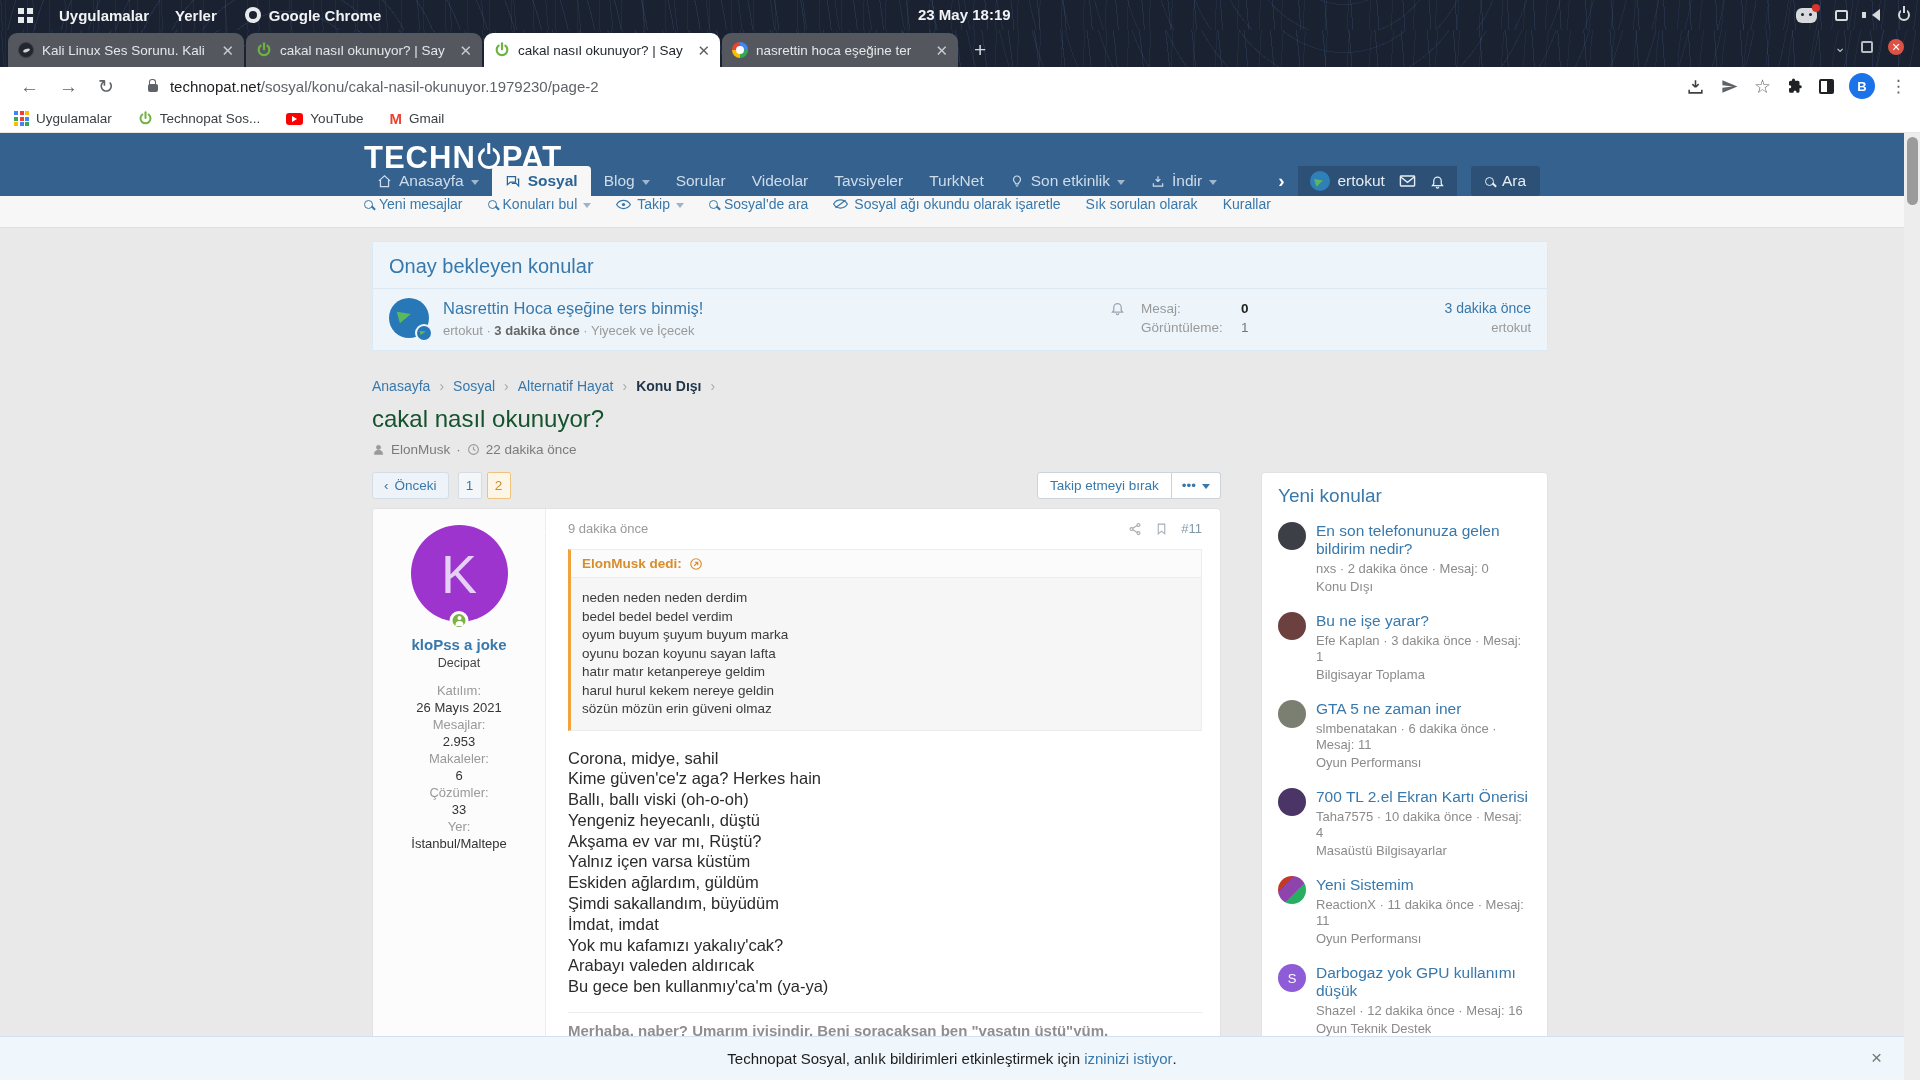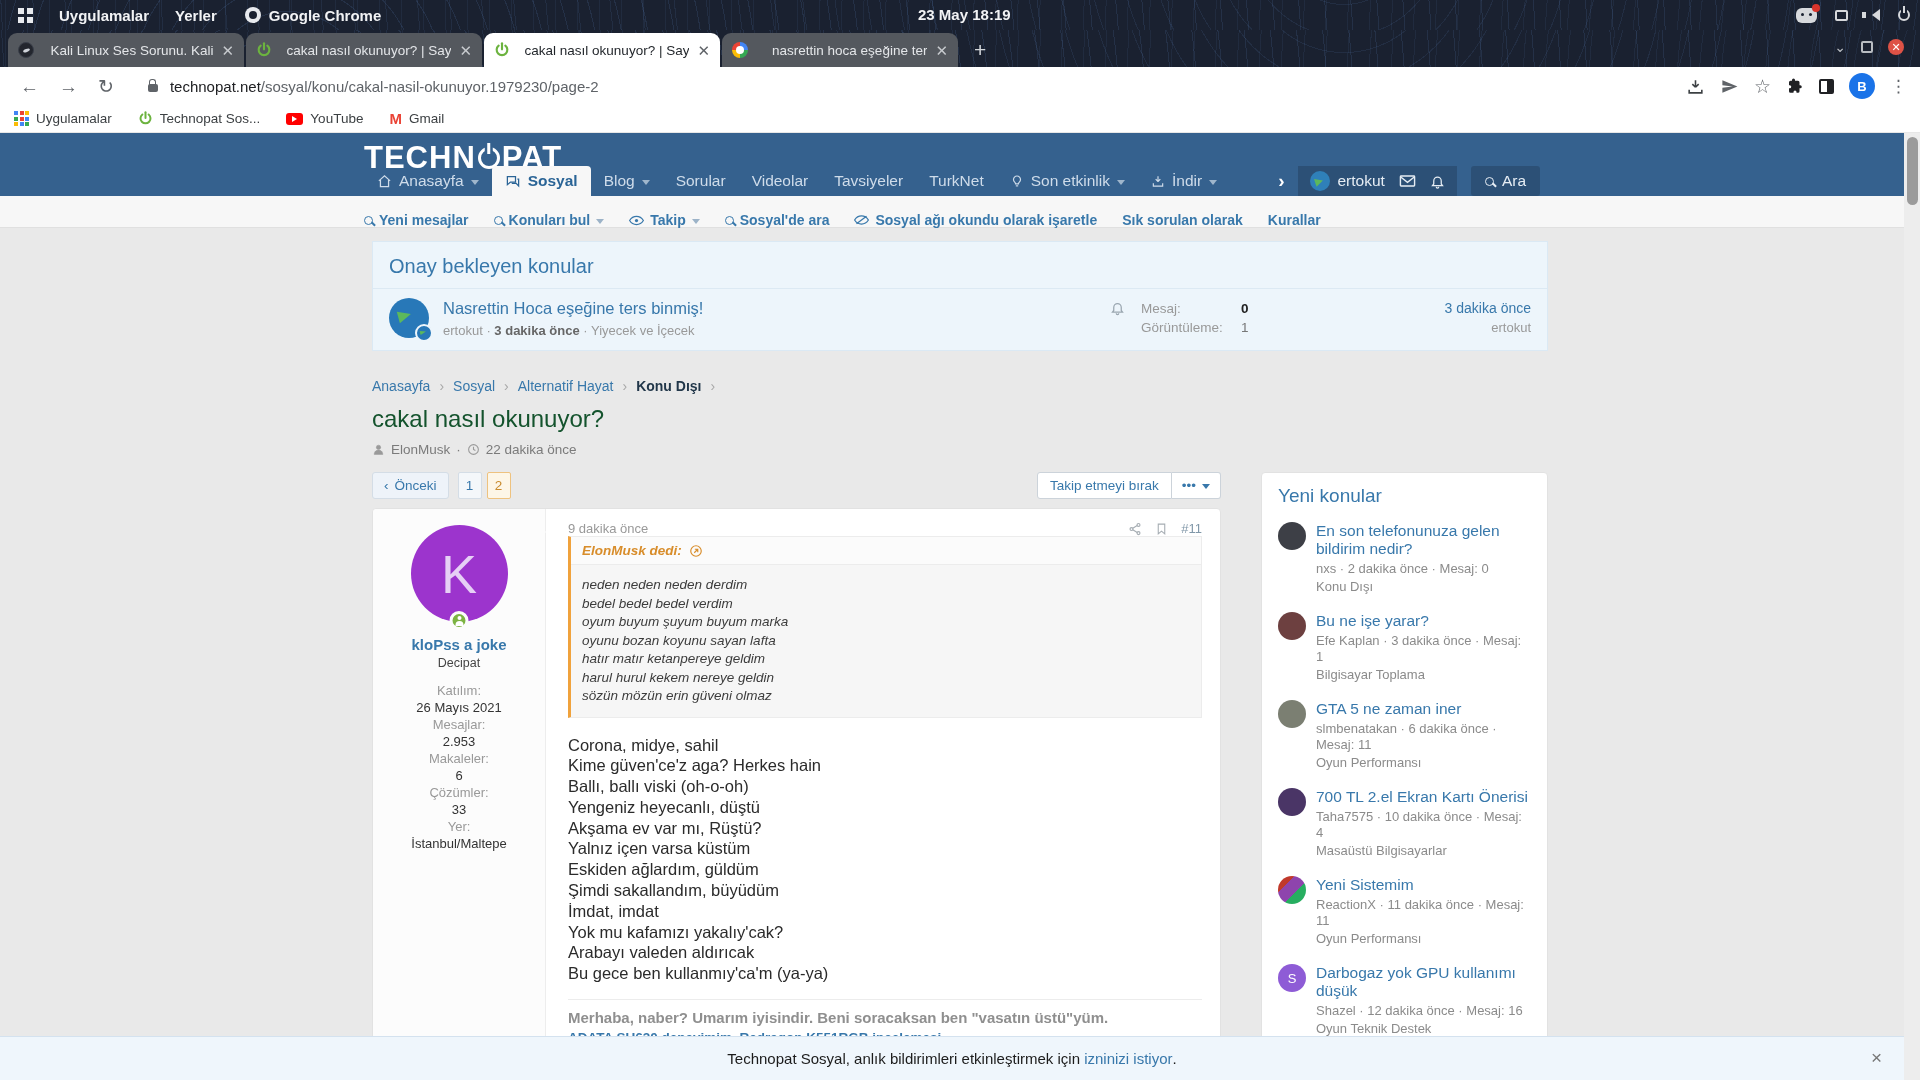--- a/index.html
+++ b/index.html
@@ -31,21 +31,21 @@
   .ico-power { width:12px; height:12px; border:2px solid #d7d9dc; border-radius:50%; position:relative; }
   .ico-power::after { content:""; position:absolute; left:50%; top:-5px; transform:translateX(-50%); width:2px; height:7px; background:#d7d9dc; box-shadow:0 0 0 2px #1a2130; }
 
   
   .tabstrip { position:absolute; top:30px; left:0; width:1920px; height:37px; z-index:49; }
   .tabs { position:absolute; left:8px; bottom:0; display:flex; height:34px; }
   .tab { width:236px; display:flex; align-items:center; gap:8px; padding:0 10px; color:#e4e6e9;
     font-size:13.5px; background:#54585e; border-radius:9px 9px 0 0; position:relative; }
   .tab + .tab { margin-left:2px; }
   .tab.active { background:#ffffff; color:#1f2328; }
-  .tab .ttl { flex:1; white-space:nowrap; overflow:hidden;text-align:right; }
+  .tab .ttl { flex:1; white-space:nowrap; overflow:hidden; }
   .tab .tclose { font-size:15px; color:#c7cace; line-height:1; }
   .tab.active .tclose { color:#5f6368; }
   .fav { width:16px; height:16px; flex:0 0 16px; border-radius:50%; position:relative; }
   .fav-kali { background:#23262e; border:1px solid #3a3f4a; }
   .fav-kali::after { content:""; position:absolute; left:4px; top:6px; width:7px; height:3px; border-radius:50%; background:#cfd3da; transform:rotate(-20deg); }
   .fav-power { background:transparent; }
   .fav-google { background:conic-gradient(#4285f4 0 25%, #34a853 25% 50%, #fbbc05 50% 75%, #ea4335 75%); }
   .fav-google::after { content:""; position:absolute; left:4px; top:4px; width:8px; height:8px; border-radius:50%; background:#fff; }
   .pwico { display:block; }
   .newtab { margin-left:10px; align-self:center; color:#d2d5d9; font-size:21px; line-height:34px; padding:0 6px; }
@@ -115,21 +115,21 @@
   .av-sm { width:20px; height:20px; border-radius:50%; position:relative; overflow:hidden; }
   .av-sm::after { content:""; position:absolute; left:5px; top:6px; border:4px solid transparent; border-left:8px solid #5cb85c; transform:rotate(-18deg); }
   .searchchip { background:rgba(0,0,0,.17); height:30px; display:flex; align-items:center; gap:8px;
     padding:0 14px; margin-left:6px; color:#e6edf4; border-radius:3px; }
   .mag { display:inline-block; width:9px; height:9px; border:1.6px solid currentColor; border-radius:50%; position:relative; }
   .mag::after { content:""; position:absolute; width:5px; height:1.6px; background:currentColor;
     transform:rotate(45deg); right:-4px; bottom:-1px; }
 
   
   .subnav { height:32px; background:#f7f7f7; border-bottom:1px solid #e0e0e0; }
-  .subnav .container { display:flex; align-items:flex-end; gap:25px; height:32px; font-size:14px; color:#3878ab;font-weight:bold; }
+  .subnav .container { display:flex; align-items:flex-start; gap:25px; height:32px; font-size:14px; color:#3878ab; }
   .sn-item { display:flex; align-items:center; gap:6px; white-space:nowrap; }
   .sn-item .caret { border-top-color:#9cb3c8; }
   svg.lineic { stroke:currentColor; fill:none; stroke-width:2; }
 
   
   .content { padding-top:13px; }
   a, .link { color:#3878ab; text-decoration:none; }
 
   .pendpanel { background:#edf5fb; border:1px solid #dbe9f4; border-radius:0; margin-bottom:27px; }
   .pendtitle { font-size:20px; color:#3878ab; padding:13px 16px 10px; border-bottom:1px solid #dce9f3; }
@@ -197,22 +197,22 @@
   .ufr .l { color:#999; }
   .ufr .v { color:#333; }
 
   .msgcol { flex:1; padding:12px 18px 14px 22px; position:relative; }
   .msgcol .notch { position:absolute; left:-1px; top:14px; width:0; height:0;
     border-top:9px solid transparent; border-bottom:9px solid transparent; border-right:10px solid #fff; }
   .msghead { display:flex; align-items:center; font-size:13px; color:#999; }
   .msghead .hright { margin-left:auto; display:flex; align-items:center; gap:13px; color:#a6adb3; }
   .postno { color:#8097a8; font-size:13px; }
 
-  .quote { border-left:3px solid #f0a23c; border-top:1px solid #ececec;
-    border-right:1px solid #ececec; border-bottom:1px solid #ececec;font-style:italic; }
+  .quote { margin-top:13px; border-left:3px solid #f0a23c; border-top:1px solid #ececec;
+    border-right:1px solid #ececec; border-bottom:1px solid #ececec; }
   .qhead { background:#fbfbfb; padding:6px 11px; font-size:13.5px; font-weight:bold; color:#d88d2b;
     display:flex; align-items:center; gap:7px; }
   .qbody { background:#f6f6f6; border-top:1px solid #ececec; padding:11px; font-size:13.5px;
     color:#3c3c3c; line-height:18.5px; }
   .qbody div { min-height:18.5px; }
 
   .postbody { margin-top:17px; font-size:16.5px; color:#2b2b2b; line-height:20.8px; }
   .sig { margin-top:15px; border-top:1px solid #ececec; padding-top:9px; }
   .sig .s1 { font-size:15px; color:#8f8f8f; font-weight:bold; }
   .sig .s2 { margin-top:4px; font-size:13.5px; color:#3878ab; font-weight:bold; }

